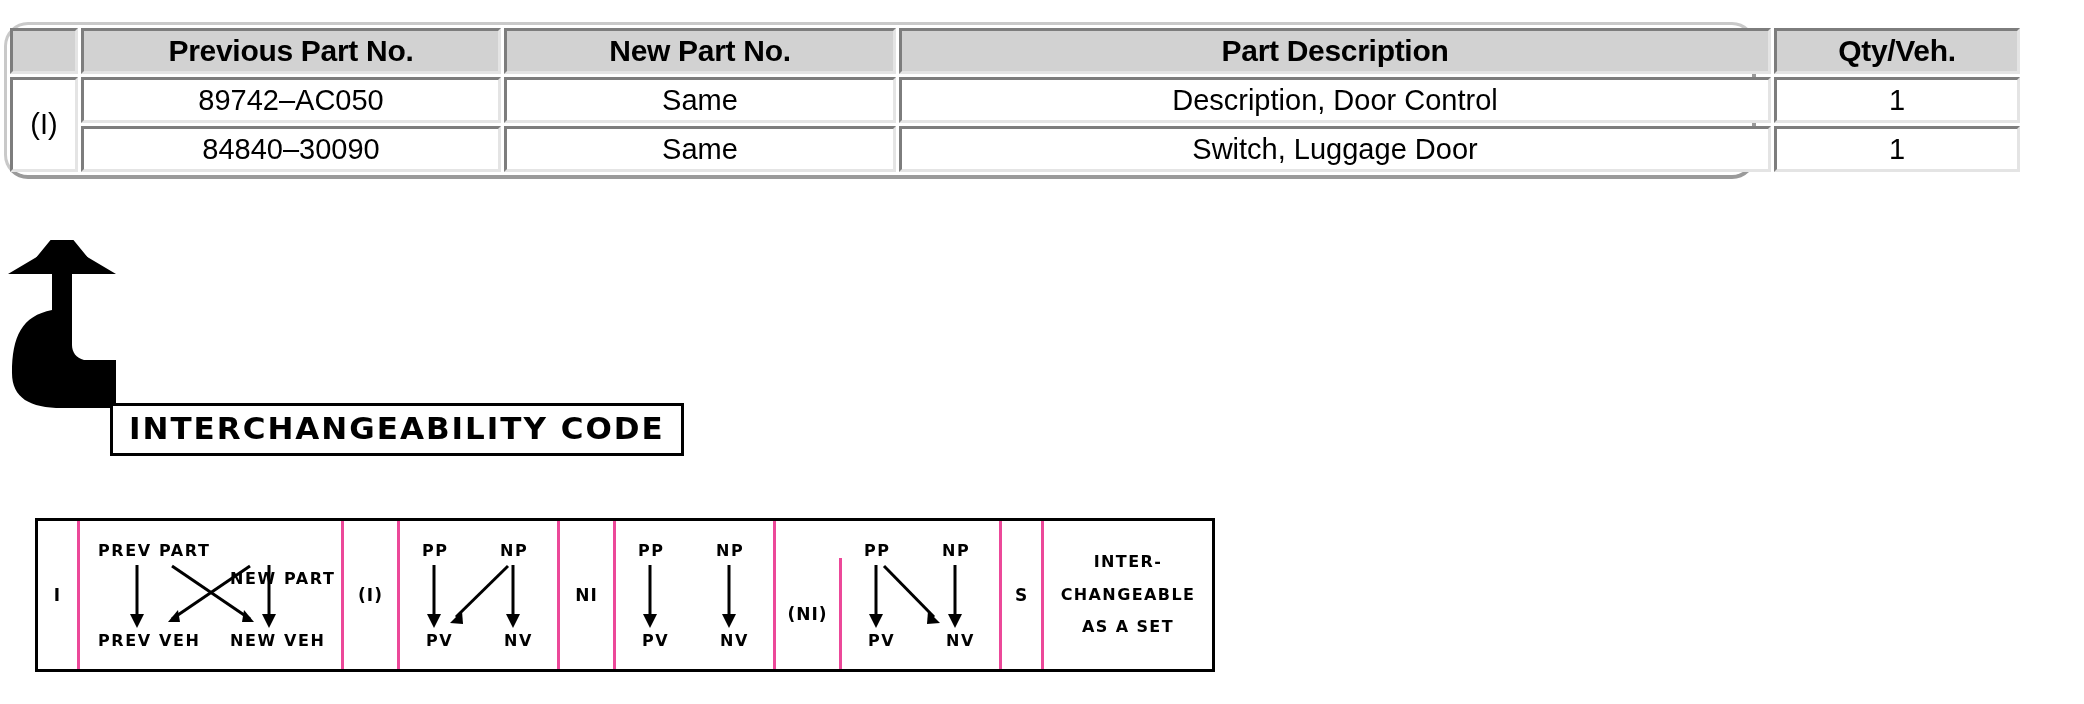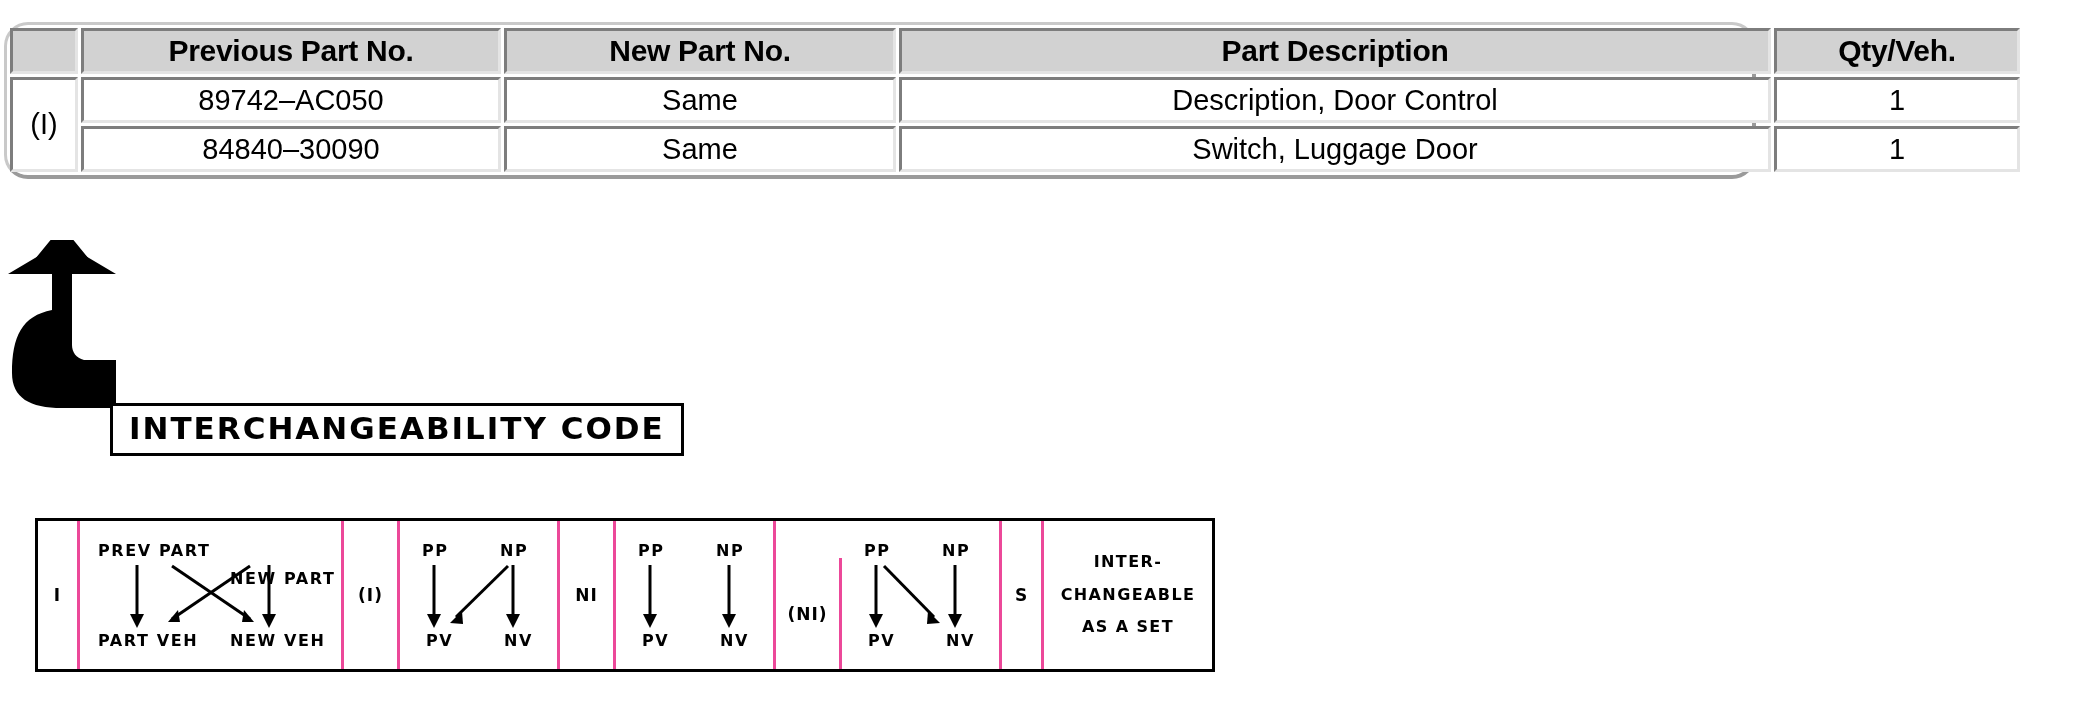--- a/index.html
+++ b/index.html
@@ -191,21 +191,21 @@
   </svg>
 </div>
 <div id="ic-label">INTERCHANGEABILITY CODE</div>
 
 <div id="legend">
 
   <div class="lg-cell lg-code w-narrow">I</div>
   <div class="lg-cell lg-diagram d-cross">
     <span class="dg-txt" style="left:18px;top:20px;">PREV PART</span>
     <span class="dg-txt" style="left:150px;top:20px;margin-top:28px;">NEW PART</span>
-    <span class="dg-txt" style="left:18px;top:110px;">PART VEH</span>
+    <span class="dg-txt" style="left:18px;top:110px;">PREV VEH</span>
     <span class="dg-txt" style="left:150px;top:110px;">NEW VEH</span>
     <svg width="264" height="148" viewBox="0 0 264 148">
       <g stroke="#000" stroke-width="3" fill="none">
         <line x1="57" y1="44" x2="57" y2="98"></line>
         <line x1="189" y1="44" x2="189" y2="98"></line>
         <line x1="92" y1="45" x2="170" y2="98"></line>
         <line x1="170" y1="45" x2="92" y2="98"></line>
       </g>
       <polygon points="57,107 50,93 64,93" fill="#000"></polygon>
       <polygon points="189,107 182,93 196,93" fill="#000"></polygon>

